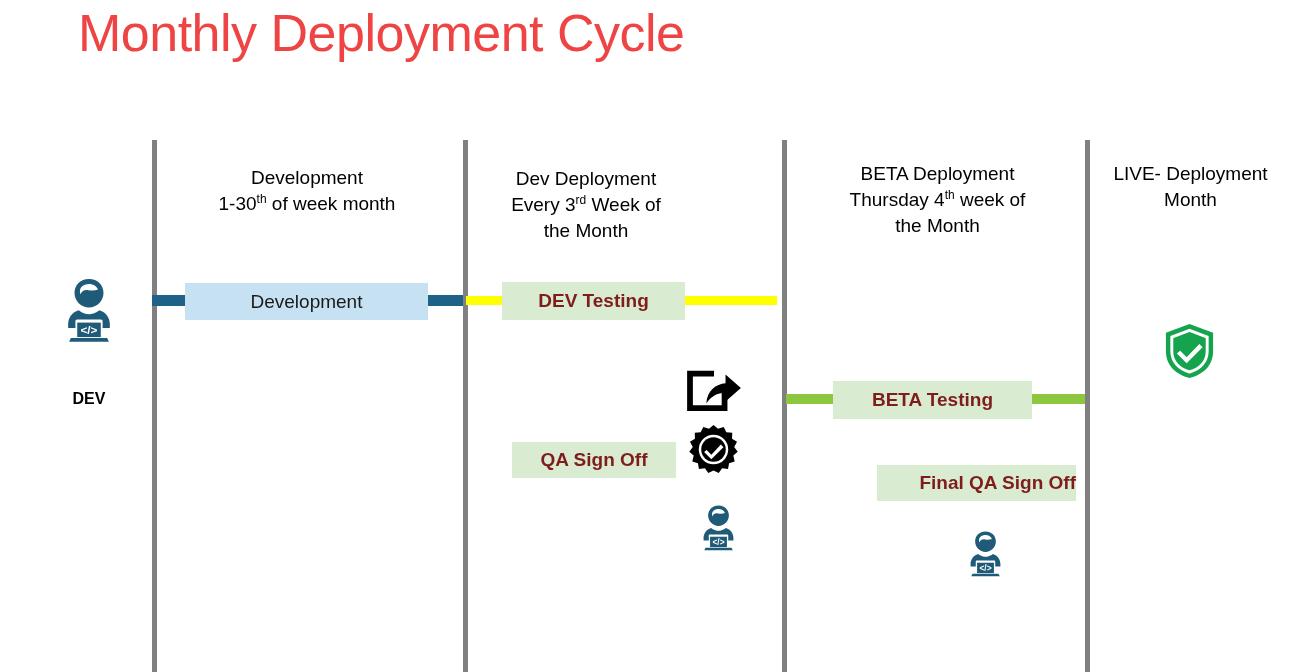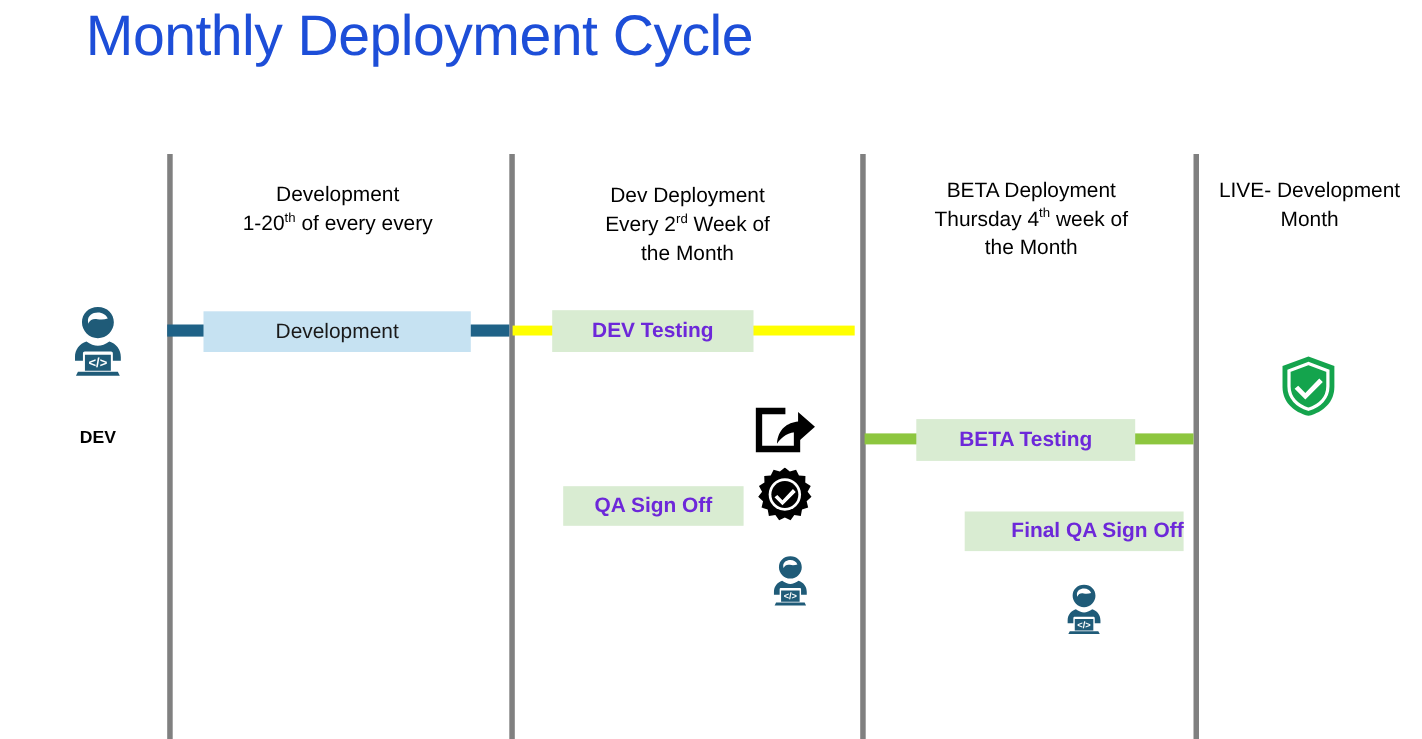--- a/index.html
+++ b/index.html
@@ -18,21 +18,21 @@
 
   
   #page-title {
     position: absolute;
     left: 78px;
     top: 2px;
     font-size: 52px;
     font-weight: 400;
     letter-spacing: -0.5px;
     line-height: 1.2;
-    color: #1d4ed8;
+    color: #ef4444;
     white-space: nowrap;
   }
 
   
   .divider {
     position: absolute;
     top: 140px;
     width: 5px;
     height: 532px;
     background: #808080;
@@ -66,21 +66,21 @@
   .box-development {
     background: #c6e2f2;
     font-size: 19px;
     font-weight: 400;
     color: #1a1a1a;
   }
   .box-green {
     background: #d9ecd2;
     font-size: 19px;
     font-weight: bold;
-    color: #6d28d9;
+    color: #7f1d1d;
   }
 
   
   .track {
     position: absolute;
     z-index: 1;
   }
 
   
   .icon-wrap {
@@ -103,51 +103,51 @@
 <div class="divider" style="left:152px;"></div>
 <div class="divider" style="left:463px;"></div>
 <div class="divider" style="left:782px;"></div>
 <div class="divider" style="left:1085px;"></div>
 
 <div class="col-header" style="left:157px; top:165px; width:300px;">
   <div>
     <span>Development</span>
   </div>
   <div>
-    <span>1-20</span><sup>th</sup><span> of every every</span>
-  </div>
-</div>
-
-<div class="col-header" style="left:468px; top:166px; width:236px;margin-left:39px;">
+    <span>1-30</span><sup>th</sup><span> of week month</span>
+  </div>
+</div>
+
+<div class="col-header" style="left:468px; top:166px; width:236px;">
   <div>
     <span>Dev Deployment</span>
   </div>
   <div>
-    <span>Every 2</span><sup>rd</sup><span> Week of</span>
+    <span>Every 3</span><sup>rd</sup><span> Week of</span>
   </div>
   <div>
     <span>the Month</span>
   </div>
 </div>
 
 <div class="col-header" style="left:800px; top:161px; width:275px;">
   <div>
     <span>BETA Deployment</span>
   </div>
   <div>
     <span>Thursday 4</span><sup>th</sup><span> week of</span>
   </div>
   <div>
     <span>the Month</span>
   </div>
 </div>
 
 <div class="col-header" style="left:1094px; top:161px; width:193px;">
   <div>
-    <span>LIVE- Development</span>
+    <span>LIVE- Deployment</span>
   </div>
   <div>
     <span>Month</span>
   </div>
 </div>
 
 <div class="track" style="left:152px; top:295px; width:311px; height:11px; background:#1f6287;"></div>
 
 <div class="track" style="left:466px; top:296px; width:311px; height:9px; background:#ffff00;"></div>
 

